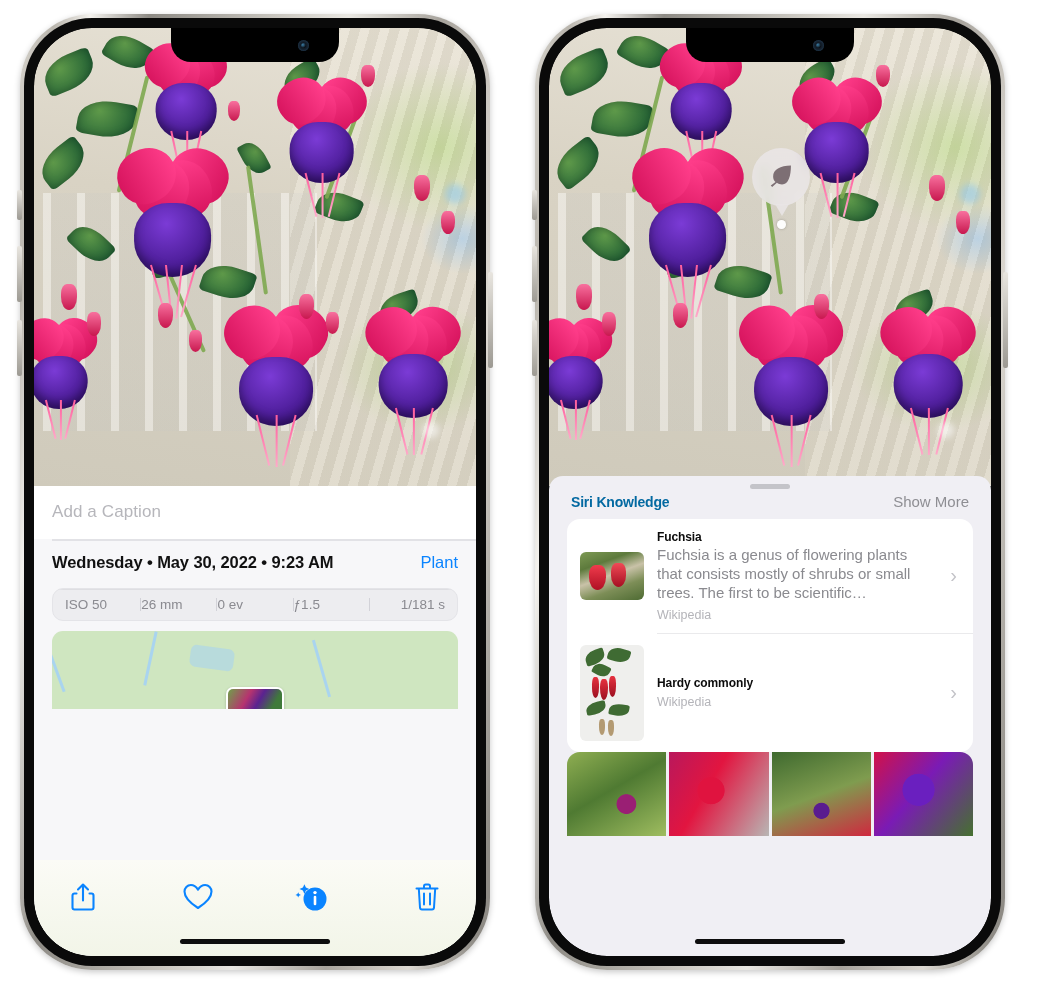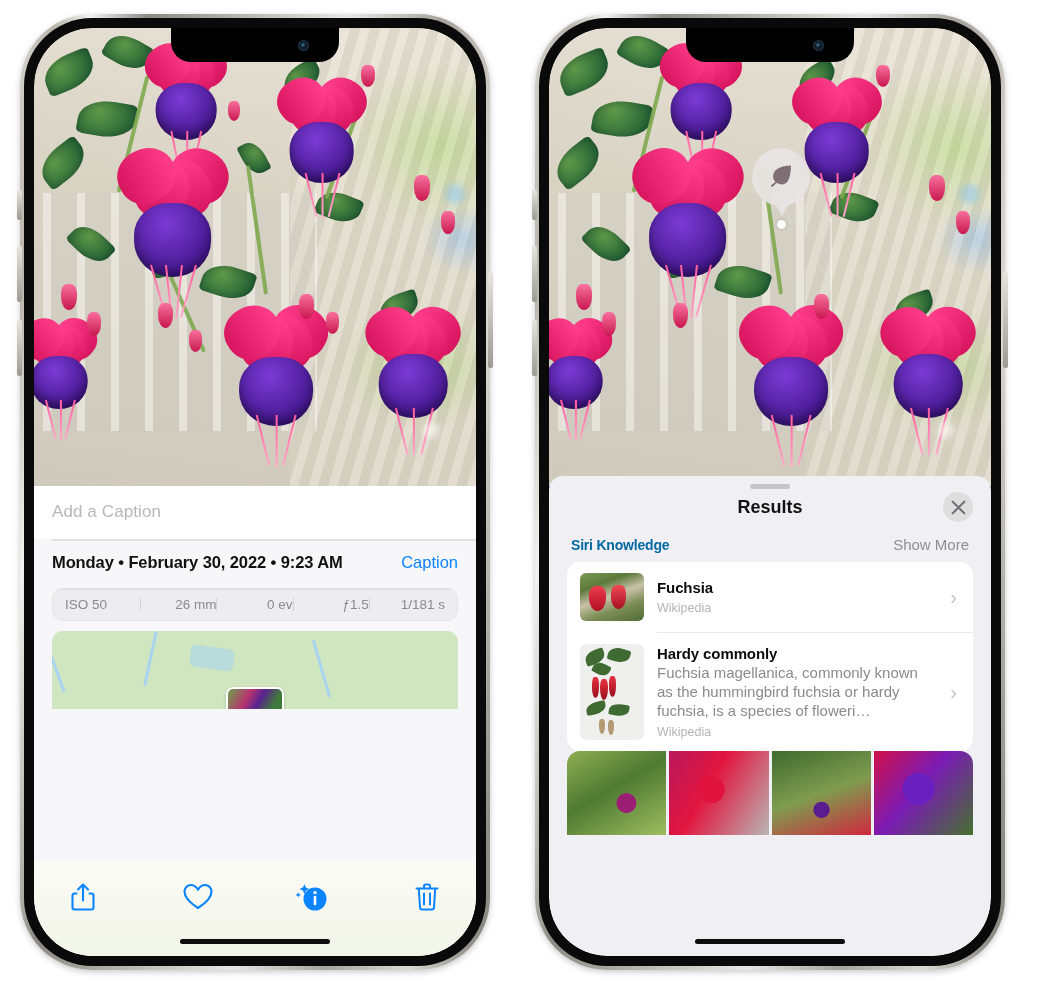--- a/index.html
+++ b/index.html
@@ -173,21 +173,21 @@
   .exif-l2row { display:flex; align-items:center; justify-content:space-between; margin-top:3px; }
   .exif-l2 { font-size:16px; color:#7b7b81; }
   .vibrant {
     font-size:11.5px; color:#8a8a90; letter-spacing:.6px;
     border:1px solid #b5b5bb; border-radius:10px; padding:3px 10px;
   }
   .exif-foot {
     display:flex; align-items:center; border-top:1px solid #dedee2;
     padding:7px 12px 8px; font-size:13.5px; color:#8a8a90;
   }
-  .exif-foot span { flex:1; text-align:right; }
+  .exif-foot span { flex:1; text-align:left; }
   .exif-foot span:first-child { text-align:left; }
   .exif-foot span:last-child { text-align:right; }
   .exif-foot i.divider { flex:none; width:1px; height:13px; background:#d2d2d8; }
 
   .map {
     margin:10px 18px 0; height:78px; border-radius:11px 11px 0 0; position:relative; overflow:hidden;
     background:
       radial-gradient(ellipse 70px 28px at 18% 30%, #cfe6c0 0 100%),
       radial-gradient(ellipse 60px 26px at 52% 22%, #cfe6c0 0 100%),
       radial-gradient(ellipse 80px 30px at 84% 40%, #cfe6c0 0 100%),
@@ -260,21 +260,21 @@
     background: linear-gradient(160deg,#7e9a55 0%,#5d7a3c 26%,#c9c2a8 48%,#7d8e57 70%,#4e6b33 100%); position:relative; }
   .kthumb.a::after{ content:""; position:absolute; left:14%; top:28%; width:26%; height:52%;
     border-radius:40% 40% 55% 55%; background:linear-gradient(180deg,#ef3b4c,#b01024); }
   .kthumb.a::before{ content:""; position:absolute; left:48%; top:24%; width:24%; height:50%;
     border-radius:40% 40% 55% 55%; background:linear-gradient(180deg,#f04a56,#a50f22); }
   .kthumb.b { width:64px; height:96px; background:#efefed; position:relative; }
   .kthumb.b .bleaf { position:absolute; border-radius:60% 12% 60% 12%; background:#3f6b33; }
   .kthumb.b .bflw  { position:absolute; border-radius:40% 40% 58% 58%;
     background:linear-gradient(180deg,#e6313f,#9c1020); }
   .ktext { flex:1; min-width:0; }
-  .ktitle { font-size:15px; font-weight:700; color:#0c0c0c; letter-spacing:-.1px; }
+  .ktitle { font-size:12px; font-weight:700; color:#0c0c0c; letter-spacing:-.1px; }
   .kdesc { font-size:15px; color:#8a8a8f; line-height:1.28; margin-top:1px; }
   .ksrc { font-size:12.5px; color:#b4b4b9; margin-top:5px; }
   .kchev { flex:none; color:#c3c3c8; font-size:20px; padding:0 4px; }
   .kdiv { height:1px; background:#eaeaec; margin-left:90px; }
 
   .simgrid { display:flex; gap:3px; margin:0 18px; border-radius:13px 13px 0 0; overflow:hidden; }
   .simgrid .tile { flex:1; height:84px; }
   .t1 { background: radial-gradient(circle at 60% 62%, #9a1f74 0 12%, rgba(154,31,116,0) 13%),
         linear-gradient(150deg,#8fae52 0%,#4f7a32 45%,#9fbd60 100%); }
   .t2 { background: radial-gradient(circle at 42% 46%, #e0133f 0 18%, rgba(224,19,63,0) 19%),
@@ -430,22 +430,22 @@
 
         <div class="sheet" style="top:458px; bottom:0">
 
           <div class="caption-row">Add a Caption</div>
           <div class="sep-line"></div>
 
           <div class="sep-line"></div>
 
           <div class="meta">
             <div class="meta-top">
-              <div class="meta-date">Monday • February 30, 2022 • 9:23 AM</div>
-              <div class="adjust">Caption</div>
+              <div class="meta-date">Wednesday • May 30, 2022 • 9:23 AM</div>
+              <div class="adjust">Plant</div>
             </div>
           </div>
 
           <div class="exif">
             <div class="exif-foot">
               <span>ISO 50</span>
               <i class="divider"></i>
               <span>26 mm</span>
               <i class="divider"></i>
               <span>0 ev</span>
@@ -643,39 +643,32 @@
             <svg width="30" height="30" viewBox="0 0 24 24">
               <path d="M21 4c-9 0-15 3.4-15 9.2 0 2 .8 3.6 2 4.6L4 20.8l1.2 1.2 4-3.4c1.1.9 2.6 1.4 4.3 1.4C19 20 21 12.6 21 4z" transform="translate(0,-1) scale(.95)" fill="#7d6f74"></path>
             </svg>
           </div>
           <div class="vlu-tail" style="left:226px; top:176px"></div>
           <div class="vlu-dot" style="left:228px; top:192px"></div>
         </div>
 
         <div class="results" style="top:448px; bottom:0">
           <div class="grabber"></div>
-          <div class="results-head">
-            <div class="results-title">Results</div>
-            <div class="close-btn">
-              <svg width="15" height="15" viewBox="0 0 14 14">
-                <path d="M1.5 1.5l11 11M12.5 1.5l-11 11" stroke="#6b6b70" stroke-width="1.9" stroke-linecap="round" fill="none"></path>
-              </svg>
-            </div>
-          </div>
 
           <div class="sec-head">
             <div class="sec-title">Siri Knowledge</div>
             <div class="sec-action">Show More</div>
           </div>
 
           <div class="kcard">
             <div class="krow">
               <div class="kthumb a"></div>
               <div class="ktext">
                 <div class="ktitle">Fuchsia</div>
+                <div class="kdesc">Fuchsia is a genus of flowering plants that consists mostly of shrubs or small trees. The first to be scientific…</div>
                 <div class="ksrc">Wikipedia</div>
               </div>
               <div class="kchev">›</div>
             </div>
 
             <div class="kdiv"></div>
 
             <div class="krow">
               <div class="kthumb b">
                 <div class="bleaf" style="left:8%;  top:6%;  width:32%; height:15%; transform:rotate(-18deg)"></div>
@@ -684,21 +677,20 @@
                 <div class="bflw" style="left:18%; top:34%; width:11%; height:22%"></div>
                 <div class="bflw" style="left:32%; top:36%; width:11%; height:22%"></div>
                 <div class="bflw" style="left:46%; top:33%; width:11%; height:22%"></div>
                 <div class="bleaf" style="left:10%; top:60%; width:32%; height:13%; transform:rotate(-12deg)"></div>
                 <div class="bleaf" style="left:46%; top:62%; width:32%; height:13%; transform:rotate(10deg)"></div>
                 <div class="bflw" style="left:30%; top:78%; width:9%;  height:16%; background:#b39a72"></div>
                 <div class="bflw" style="left:44%; top:79%; width:9%;  height:16%; background:#b39a72"></div>
               </div>
               <div class="ktext">
                 <div class="ktitle">Hardy commonly</div>
-                <div class="kdesc">Fuchsia magellanica, commonly known as the hummingbird fuchsia or hardy fuchsia, is a species of floweri…</div>
                 <div class="ksrc">Wikipedia</div>
               </div>
               <div class="kchev">›</div>
             </div>
           </div>
 
 
           <div class="simgrid">
             <div class="tile t1"></div>
             <div class="tile t2"></div>

